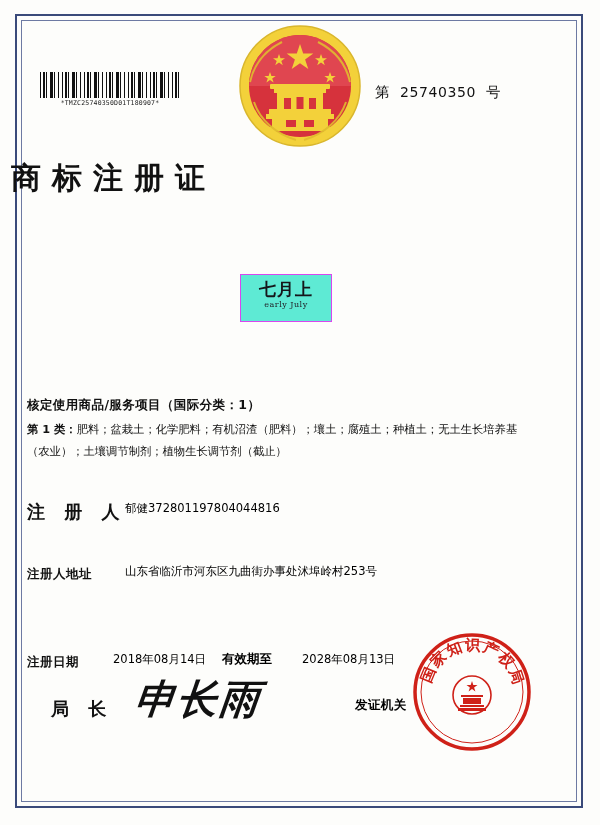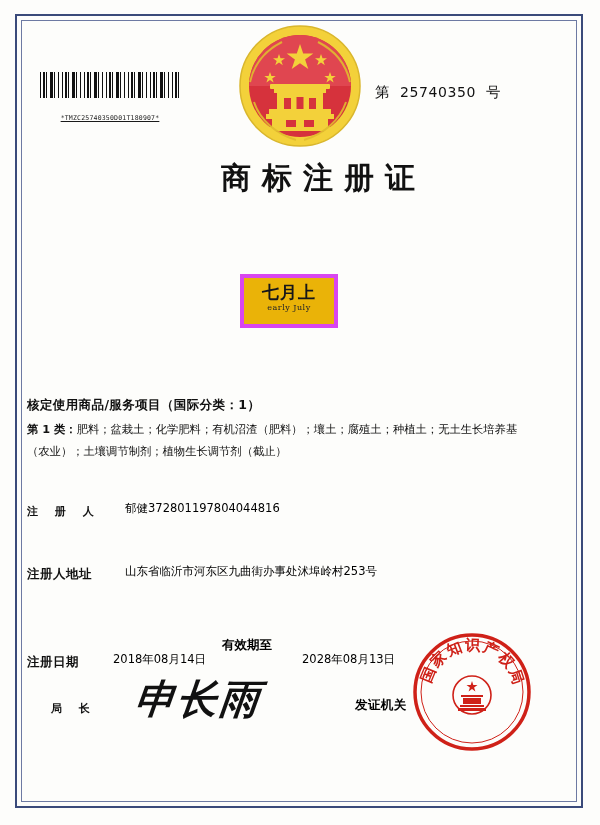--- a/index.html
+++ b/index.html
@@ -55,22 +55,21 @@
         #111 6px 7px, transparent 7px 10px,
         #111 10px 13px, transparent 13px 14px,
         #111 14px 15px, transparent 15px 18px,
         #111 18px 19px, transparent 19px 22px);
   }
   .barcode-text {
     font-family: "DejaVu Sans Mono", monospace;
     font-size: 6.5px;
     letter-spacing: 0.2px;
     color: #1a1a1a;
-    margin-top: 16px;
-    text-decoration: underline;
+    margin-top: 1px;
   }
 
   
   .serial {
     position: absolute;
     left: 375px;
     top: 83px;
     font-family: "DejaVu Serif", serif;
     font-size: 14.5px;
     color: #111;
@@ -92,39 +91,37 @@
     transform: translateX(-50%);
     width: 128px;
     height: 128px;
   }
 
   
   .doc-title {
     position: absolute;
     left: 0; right: 0;
     top: 158px;
-    text-align: center;
     font-family: "DejaVu Serif", serif;
     font-size: 30px;
     font-weight: bold;
     letter-spacing: 11px;
     color: #111;
     text-indent: 11px;
-    padding-left: 36px;
   }
 
   
   .mark-box {
     position: absolute;
     left: 240px;
     top: 274px;
     width: 90px;
     height: 46px;
-    background: #eab308;
-    border: 4px solid #d946ef;
+    background: #5eead4;
+    border: 1px solid #d946ef;
     text-align: center;
     overflow: hidden;
   }
   .mark-cn {
     font-family: "DejaVu Serif", serif;
     font-size: 17px;
     font-weight: bold;
     color: #15161a;
     letter-spacing: 1px;
     margin-top: 5px;
@@ -144,21 +141,21 @@
     font-family: "DejaVu Sans", sans-serif;
     color: #111;
   }
   .label {
     font-size: 12.5px;
     font-weight: bold;
     letter-spacing: 0.5px;
     white-space: nowrap;
   }
   .label-spaced {
-    font-size: 11px;
+    font-size: 18px;
     font-weight: bold;
     letter-spacing: 6.5px;
     white-space: nowrap;
   }
 
   .goods-head {
     position: absolute;
     left: 27px;
     top: 397px;
     font-size: 12.5px;
@@ -210,21 +207,21 @@
   }
   .regdate-val {
     position: absolute;
     left: 113px;
     top: 652px;
     font-size: 11.5px;
   }
   .validuntil-label {
     position: absolute;
     left: 222px;
-    top: 637px;
+    top: 651px;
     font-size: 12.5px;
     font-weight: bold;
   }
   .validuntil-val {
     position: absolute;
     left: 302px;
     top: 652px;
     font-size: 11.5px;
     text-align: right;
   }

